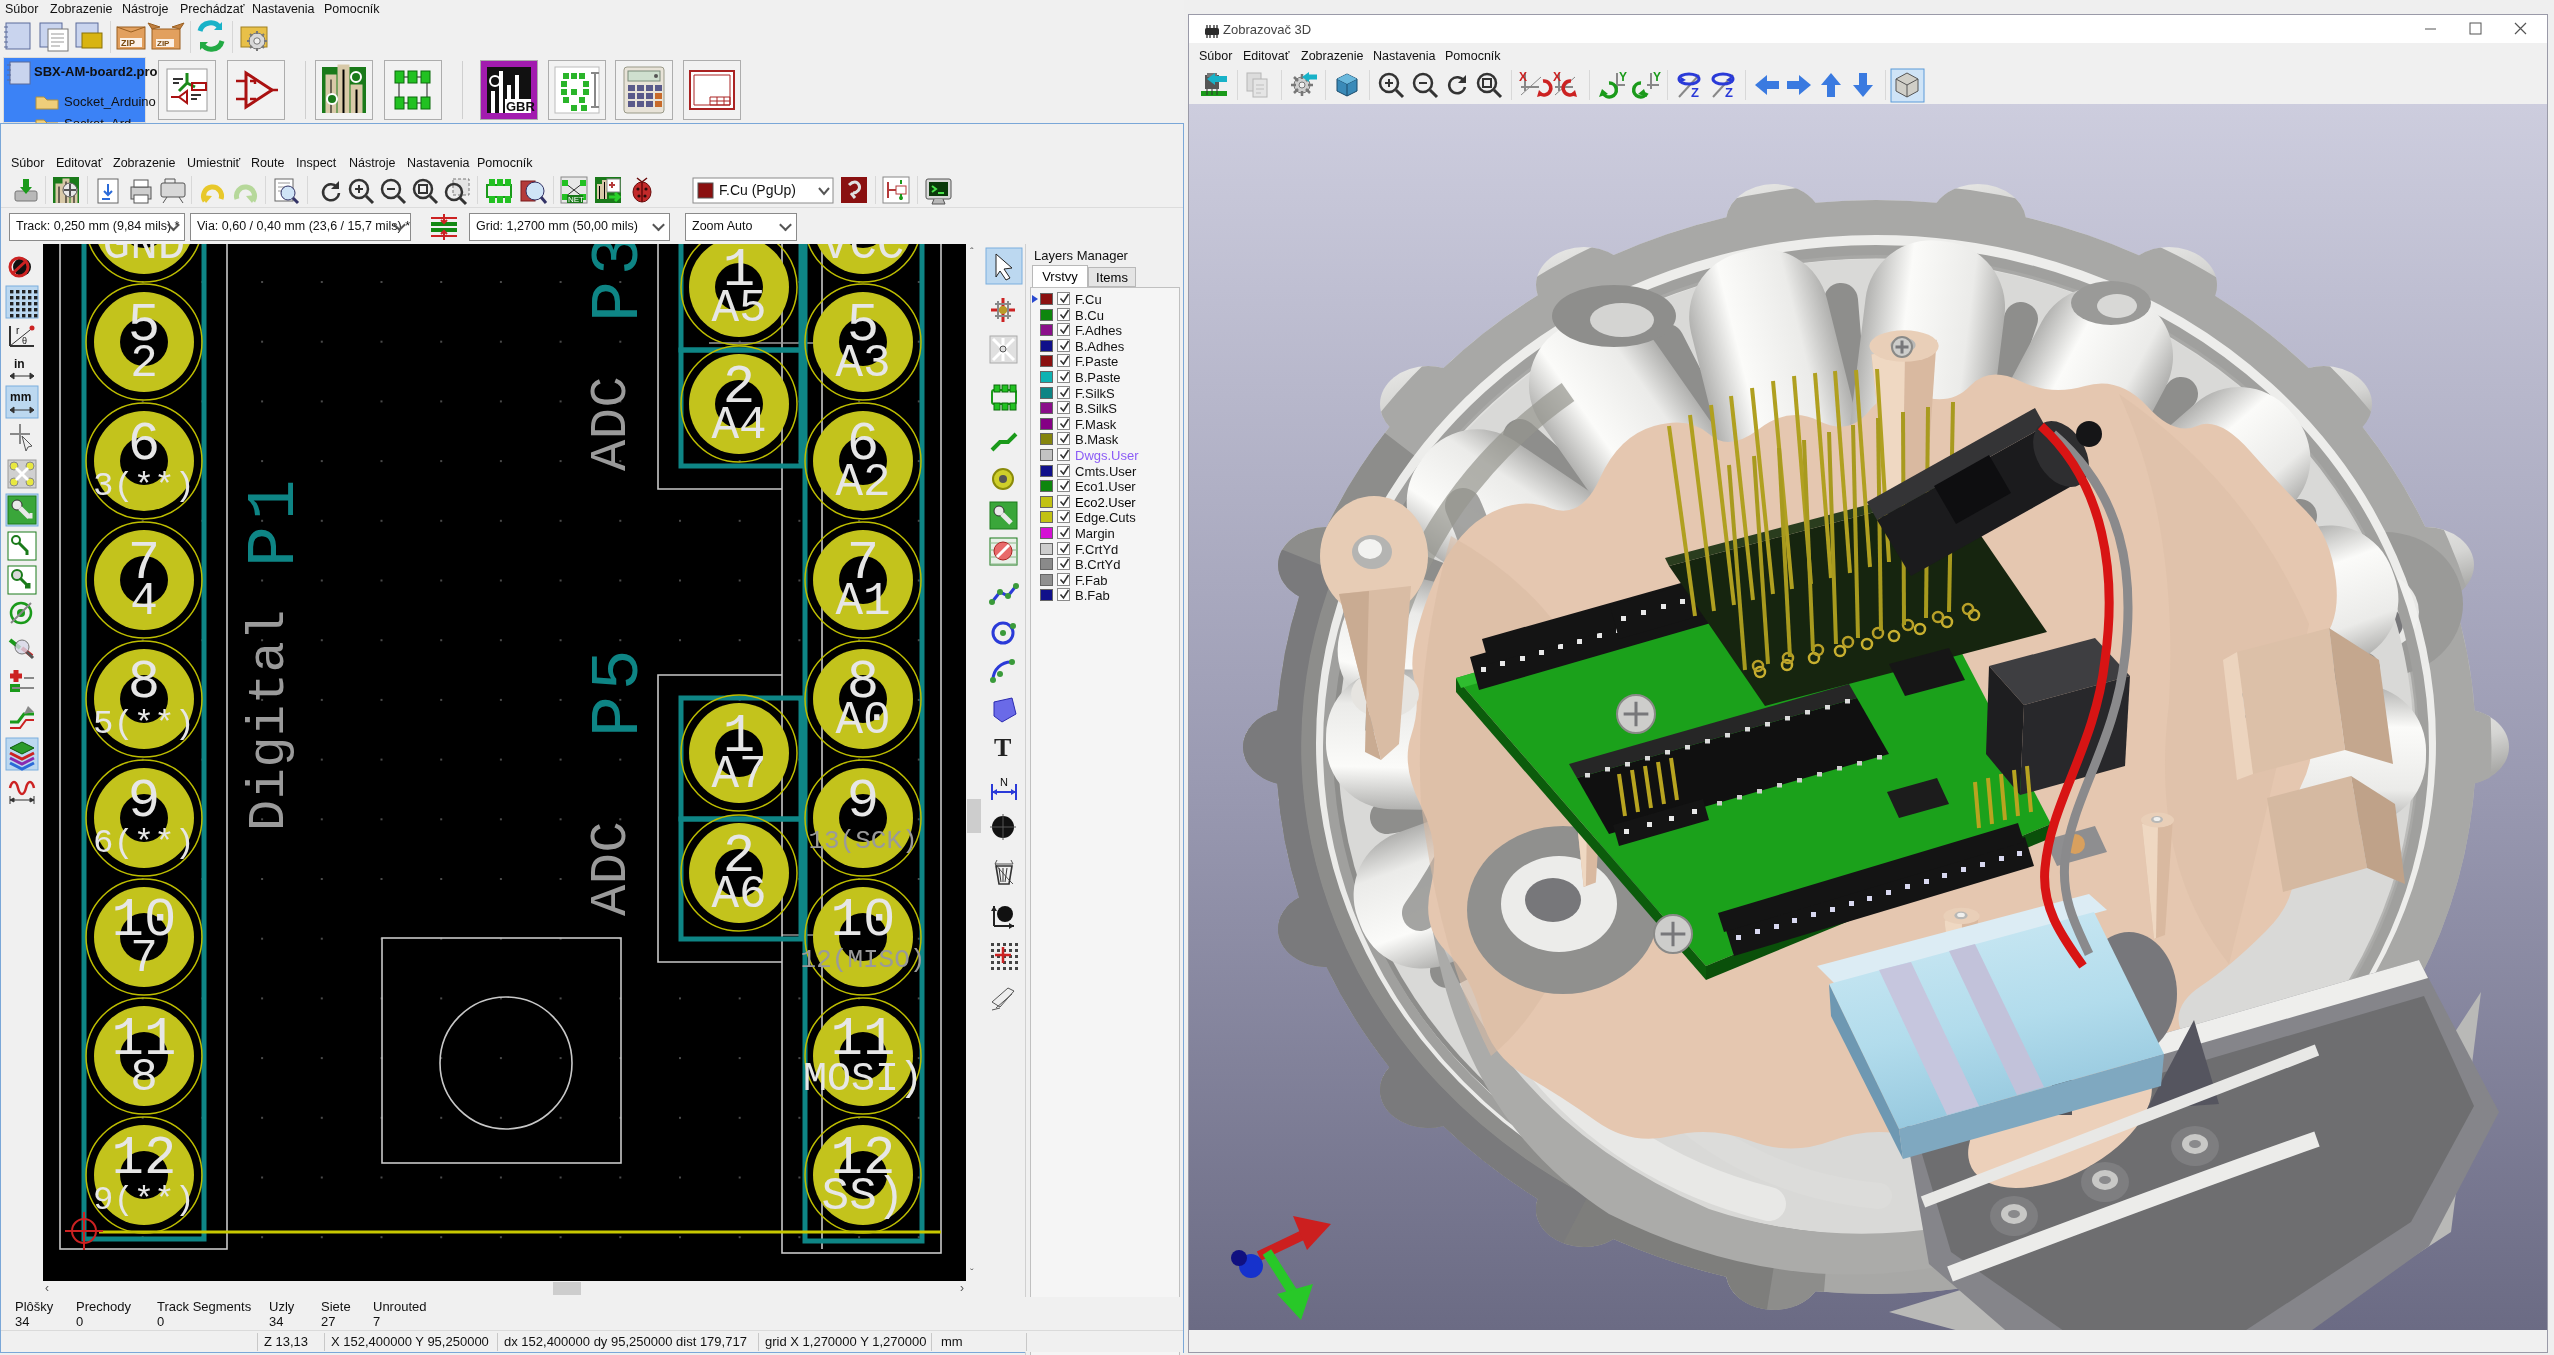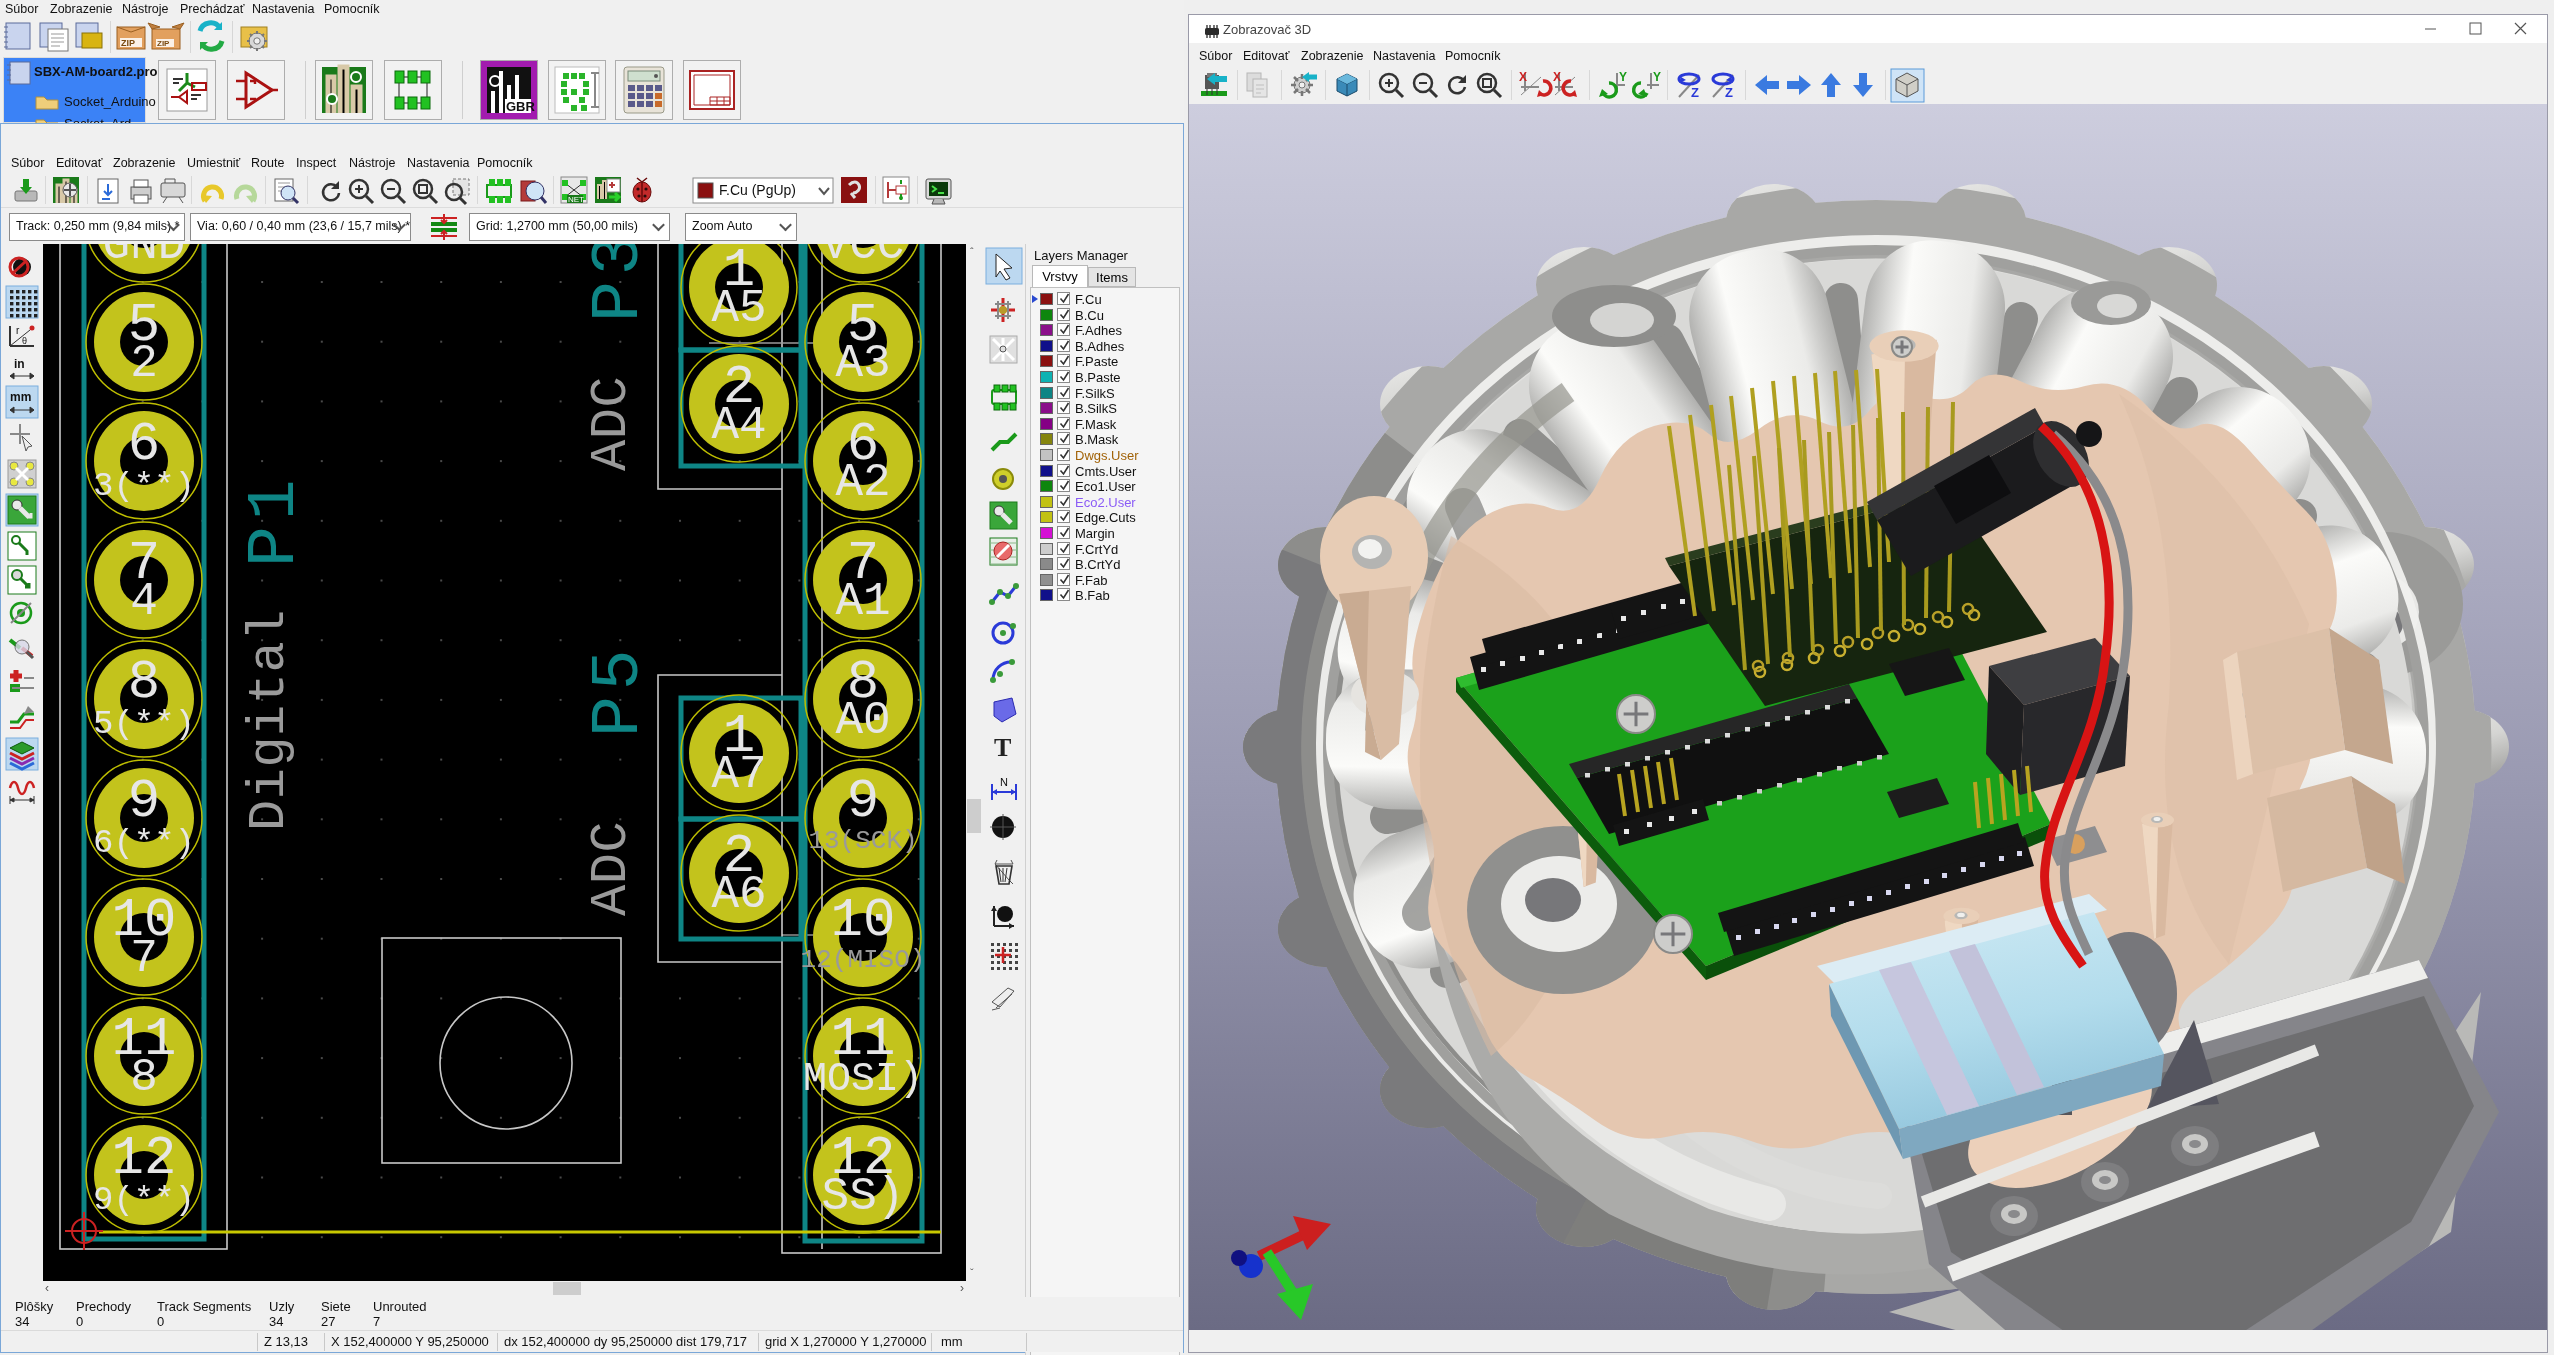--- a/index.html
+++ b/index.html
@@ -834,21 +834,21 @@
               <path d="M2.5 6.5l3 3.5 5-8" stroke="#333" stroke-width="1.6" fill="none"></path>
             </svg>
             <span style="position:absolute;left:44px;top:0px;font-size:13px;color:#111">B.Mask</span>
           </div>
     <div style="position:absolute;left:0;top:159.99999999999997px;width:148px;height:15px;">
             <span style="position:absolute;left:9px;top:1px;width:13px;height:12px;background:#c2c2c2;border:1px solid #666;"></span>
             <span style="position:absolute;left:26px;top:0px;width:13px;height:13px;background:#fff;border:1px solid #8a8a8a;"></span>
             <svg style="position:absolute;left:27px;top:0px" width="13" height="13">
               <path d="M2.5 6.5l3 3.5 5-8" stroke="#333" stroke-width="1.6" fill="none"></path>
             </svg>
-            <span style="position:absolute;left:44px;top:0px;font-size:13px;color:#a16207">Dwgs.User</span>
+            <span style="position:absolute;left:44px;top:0px;font-size:13px;color:#8b5cf6">Dwgs.User</span>
           </div>
     <div style="position:absolute;left:0;top:175.59999999999997px;width:148px;height:15px;">
             <span style="position:absolute;left:9px;top:1px;width:13px;height:12px;background:#10108a;border:1px solid #666;"></span>
             <span style="position:absolute;left:26px;top:0px;width:13px;height:13px;background:#fff;border:1px solid #8a8a8a;"></span>
             <svg style="position:absolute;left:27px;top:0px" width="13" height="13">
               <path d="M2.5 6.5l3 3.5 5-8" stroke="#333" stroke-width="1.6" fill="none"></path>
             </svg>
             <span style="position:absolute;left:44px;top:0px;font-size:13px;color:#111">Cmts.User</span>
           </div>
     <div style="position:absolute;left:0;top:191.19999999999996px;width:148px;height:15px;">
@@ -858,21 +858,21 @@
               <path d="M2.5 6.5l3 3.5 5-8" stroke="#333" stroke-width="1.6" fill="none"></path>
             </svg>
             <span style="position:absolute;left:44px;top:0px;font-size:13px;color:#111">Eco1.User</span>
           </div>
     <div style="position:absolute;left:0;top:206.79999999999995px;width:148px;height:15px;">
             <span style="position:absolute;left:9px;top:1px;width:13px;height:12px;background:#c2c214;border:1px solid #666;"></span>
             <span style="position:absolute;left:26px;top:0px;width:13px;height:13px;background:#fff;border:1px solid #8a8a8a;"></span>
             <svg style="position:absolute;left:27px;top:0px" width="13" height="13">
               <path d="M2.5 6.5l3 3.5 5-8" stroke="#333" stroke-width="1.6" fill="none"></path>
             </svg>
-            <span style="position:absolute;left:44px;top:0px;font-size:13px;color:#8b5cf6">Eco2.User</span>
+            <span style="position:absolute;left:44px;top:0px;font-size:13px;color:#000000">Eco2.User</span>
           </div>
     <div style="position:absolute;left:0;top:222.39999999999995px;width:148px;height:15px;">
             <span style="position:absolute;left:9px;top:1px;width:13px;height:12px;background:#c2c214;border:1px solid #666;"></span>
             <span style="position:absolute;left:26px;top:0px;width:13px;height:13px;background:#fff;border:1px solid #8a8a8a;"></span>
             <svg style="position:absolute;left:27px;top:0px" width="13" height="13">
               <path d="M2.5 6.5l3 3.5 5-8" stroke="#333" stroke-width="1.6" fill="none"></path>
             </svg>
             <span style="position:absolute;left:44px;top:0px;font-size:13px;color:#111">Edge.Cuts</span>
           </div>
     <div style="position:absolute;left:0;top:237.99999999999994px;width:148px;height:15px;">

